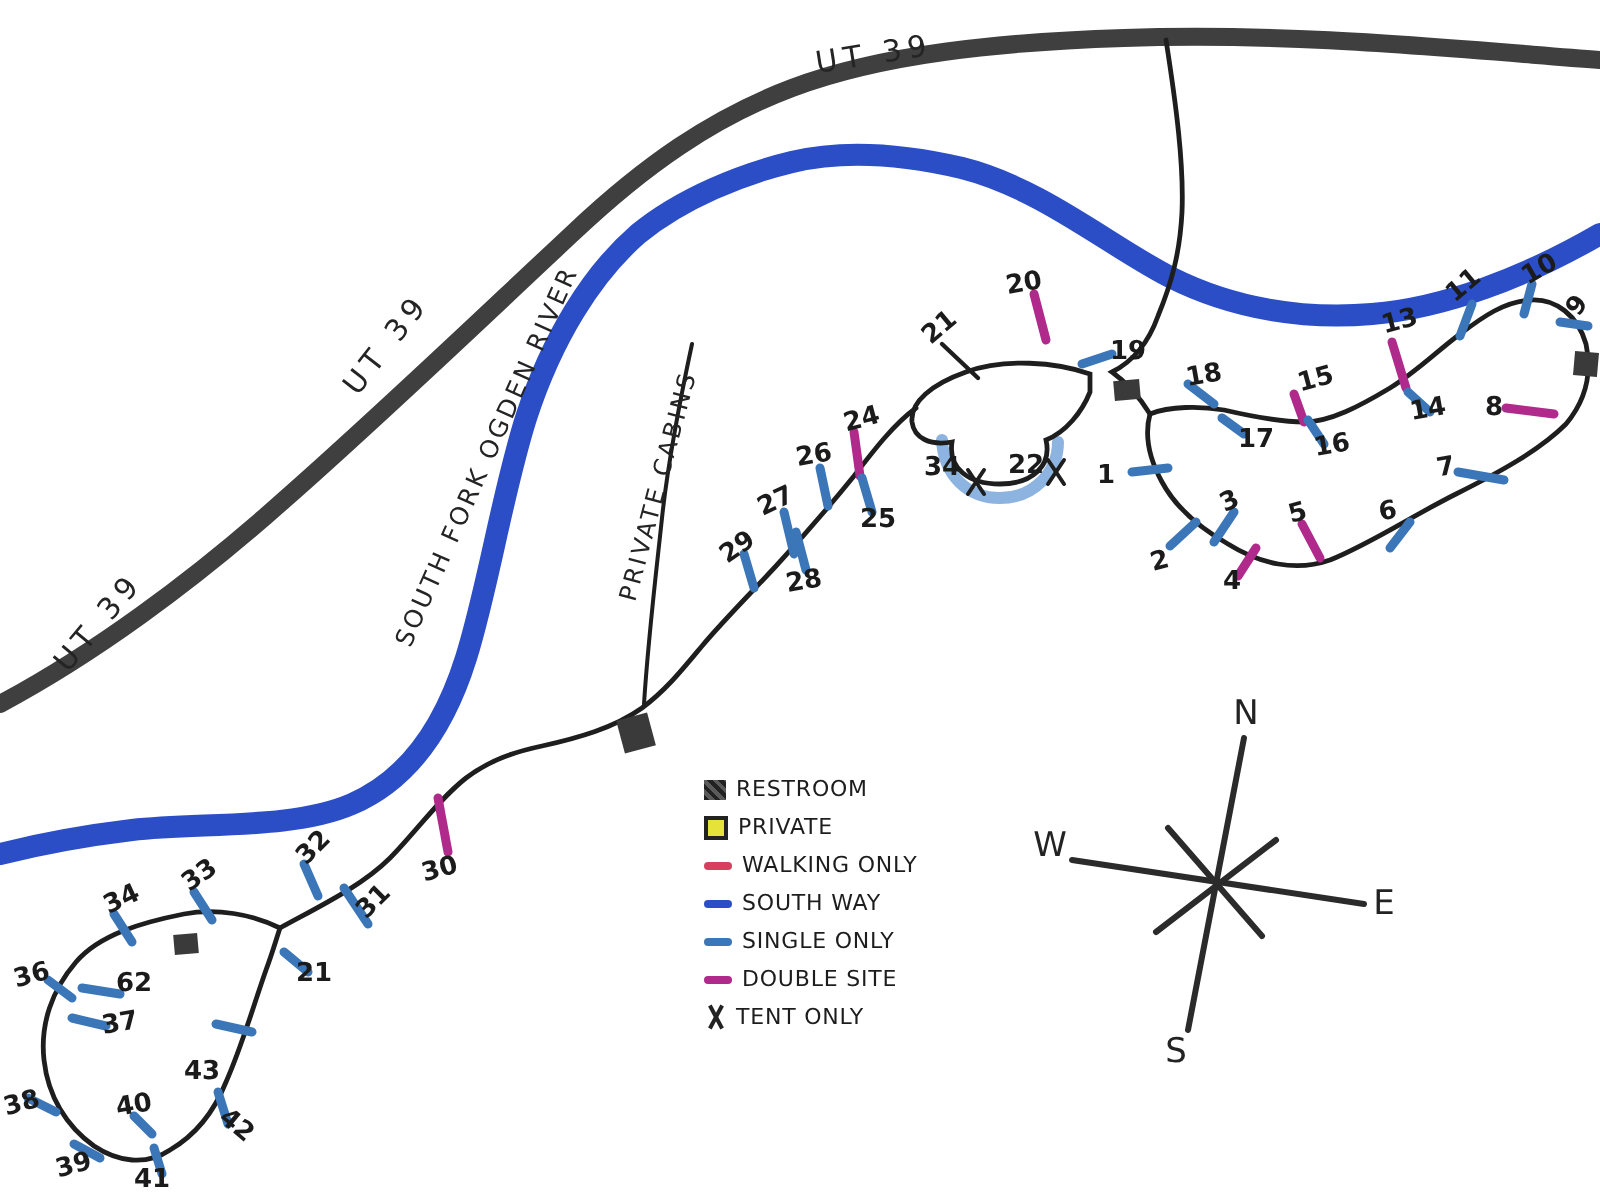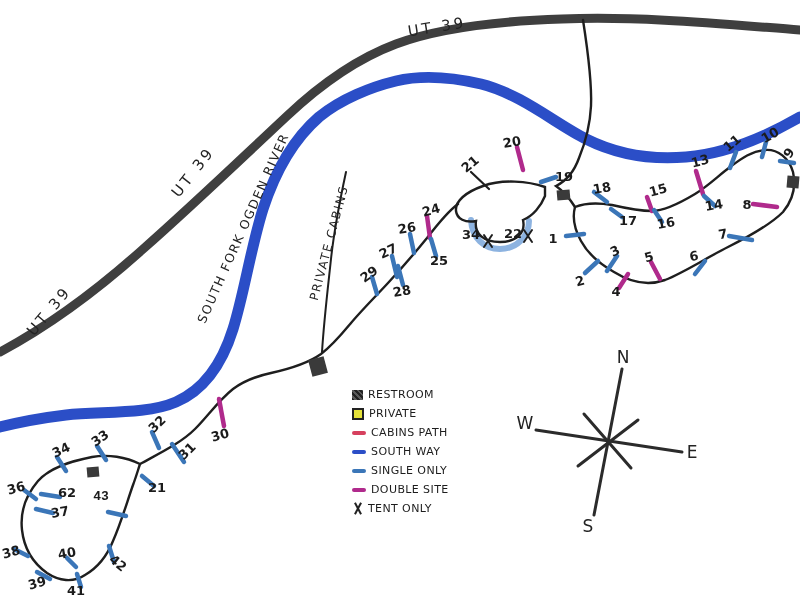--- a/index.html
+++ b/index.html
@@ -162,42 +162,42 @@
       <div class="site-label" style="left: 100px; top: 438px; transform: translate(-50%, -50%) rotate(-35deg);">33</div>
       <div class="site-label" style="left: 61px; top: 450px; transform: translate(-50%, -50%) rotate(-25deg);">34</div>
       <div class="site-label" style="left: 67px; top: 492px; transform: translate(-50%, -50%) rotate(0deg);">62</div>
       <div class="site-label" style="left: 16px; top: 488px; transform: translate(-50%, -50%) rotate(-15deg);">36</div>
       <div class="site-label" style="left: 60px; top: 512px; transform: translate(-50%, -50%) rotate(-10deg);">37</div>
       <div class="site-label" style="left: 11px; top: 552px; transform: translate(-50%, -50%) rotate(-15deg);">38</div>
       <div class="site-label" style="left: 37px; top: 583px; transform: translate(-50%, -50%) rotate(-15deg);">39</div>
       <div class="site-label" style="left: 67px; top: 553px; transform: translate(-50%, -50%) rotate(-10deg);">40</div>
       <div class="site-label" style="left: 76px; top: 590px; transform: translate(-50%, -50%) rotate(0deg);">41</div>
       <div class="site-label" style="left: 118px; top: 563px; transform: translate(-50%, -50%) rotate(40deg);">42</div>
-      <div class="site-label" style="left: 101px; top: 496px; transform: translate(-50%, -50%) rotate(0deg); font-family: Liberation Mono, monospace;">43</div>
+      <div class="site-label" style="left: 101px; top: 536px; transform: translate(-50%, -50%) rotate(0deg);">43</div>
       <div class="site-label" style="left: 157px; top: 487px; transform: translate(-50%, -50%) rotate(0deg);">21</div>
     </div>
   <div id="compass-letters">
       <div class="compass-letter" style="left: 623px; top: 357px;">N</div>
       <div class="compass-letter" style="left: 692px; top: 452px;">E</div>
       <div class="compass-letter" style="left: 588px; top: 526px;">S</div>
       <div class="compass-letter" style="left: 525px; top: 423px;">W</div>
     </div>
 
   <div id="legend">
       <div class="lg-row">
         <span class="lg-icon lg-restroom"></span>
         <span class="lg-label">RESTROOM</span>
       </div>
       <div class="lg-row">
         <span class="lg-icon lg-dumpster"></span>
         <span class="lg-label">PRIVATE</span>
       </div>
       <div class="lg-row">
         <span class="lg-icon lg-line" style="background: rgb(214, 64, 94);"></span>
-        <span class="lg-label">CABINS PATH</span>
+        <span class="lg-label">WALKING ONLY</span>
       </div>
       <div class="lg-row">
         <span class="lg-icon lg-line" style="background: rgb(43, 78, 199);"></span>
         <span class="lg-label">SOUTH WAY</span>
       </div>
       <div class="lg-row">
         <span class="lg-icon lg-line" style="background: rgb(59, 118, 184);"></span>
         <span class="lg-label">SINGLE ONLY</span>
       </div>
       <div class="lg-row">

